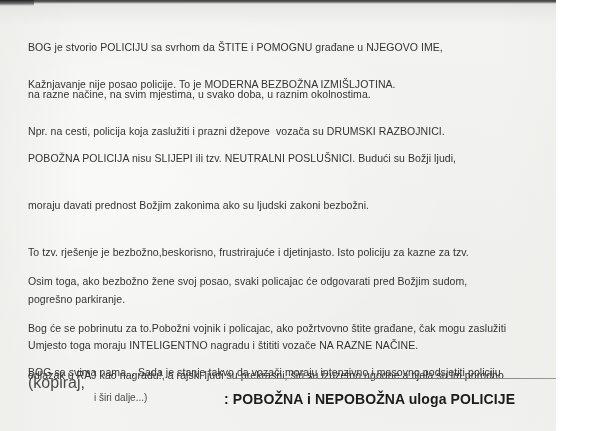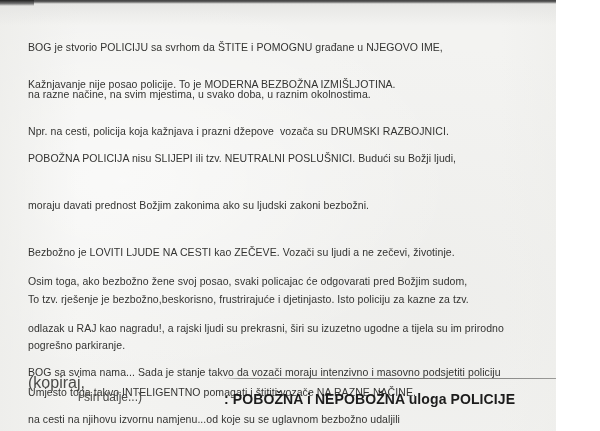--- a/index.html
+++ b/index.html
@@ -84,23 +84,23 @@
     position: absolute;
     left: 28px;
     top: 375px;
     font-size: 16px;
     line-height: 15px;
     color: #4a4a48;
     white-space: pre;
   }
   #copy-note-b {
     position: absolute;
-    left: 78px;
+    left: 94px;
     top: 390px;
-    font-size: 12px;
+    font-size: 10px;
     line-height: 15px;
     color: #4a4a48;
     white-space: pre;
   }
 
   #footer-rule {
     position: absolute;
     left: 222px;
     top: 378px;
     width: 362px;
@@ -130,42 +130,41 @@
   <div id="speck-1"></div>
   <div id="speck-2"></div>
 
   <div class="body-text para" id="para-1">
     <span class="ln">BOG je stvorio POLICIJU sa svrhom da ŠTITE i POMOGNU građane u NJEGOVO IME,</span>
     <span class="ln">na razne načine, na svim mjestima, u svako doba, u raznim okolnostima.</span>
   </div>
 
   <div class="body-text para" id="para-2">
     <span class="ln">Kažnjavanje nije posao policije. To je MODERNA BEZBOŽNA IZMIŠLJOTINA.</span>
-    <span class="ln">Npr. na cesti, policija koja kažnjava i prazni džepove  vozača su DRUMSKI RAZBOJNICI.</span>
+    <span class="ln">Npr. na cesti, policija koja zaslužiti i prazni džepove  vozača su DRUMSKI RAZBOJNICI.</span>
   </div>
 
   <div class="body-text para" id="para-3">
     <span class="ln">POBOŽNA POLICIJA nisu SLIJEPI ili tzv. NEUTRALNI POSLUŠNICI. Budući su Božji ljudi,</span>
     <span class="ln">moraju davati prednost Božjim zakonima ako su ljudski zakoni bezbožni.</span>
-    <span class="ln">Bezbožno je LOVITI LJUDE NA CESTI kao ZEČEVE. Vozači su ljudi a ne zečevi, životinje.</span>
     <span class="ln">To tzv. rješenje je bezbožno,beskorisno, frustrirajuće i djetinjasto. Isto policiju za kazne za tzv.</span>
     <span class="ln">pogrešno parkiranje.</span>
-    <span class="ln">Umjesto toga takvo INTELIGENTNO pomagati i štititi vozače NA RAZNE NAČINE.</span>
+    <span class="ln">Umjesto toga moraju INTELIGENTNO nagradu i štititi vozače NA RAZNE NAČINE.</span>
     
   </div>
 
   <div class="body-text para" id="para-4">
     <span class="ln">Osim toga, ako bezbožno žene svoj posao, svaki policajac će odgovarati pred Božjim sudom,</span>
+    <span class="ln">Bog će se pobrinutu za to.Pobožni vojnik i policajac, ako požrtvovno štite građane, čak mogu zaslužiti</span>
     <span class="ln">odlazak u RAJ kao nagradu!, a rajski ljudi su prekrasni, širi su izuzetno ugodne a tijela su im prirodno</span>
     
   </div>
 
   <div class="body-text para" id="para-5">
     <span class="ln">BOG sa svima nama... Sada je stanje takvo da vozači moraju intenzivno i masovno podsjetiti policiju</span>
-    <span class="ln">na cesti na njihovu izvornu namjenu...od koje su se uglavnom bezbožno udaljili</span>
   </div>
 
   <div id="copy-note-a">(kopiraj,</div>
   <div id="copy-note-b">i širi dalje...)</div>
 
   <div id="footer-rule"></div>
   <div id="footer-title">: POBOŽNA i NEPOBOŽNA uloga POLICIJE</div>
 
 </div>
 

